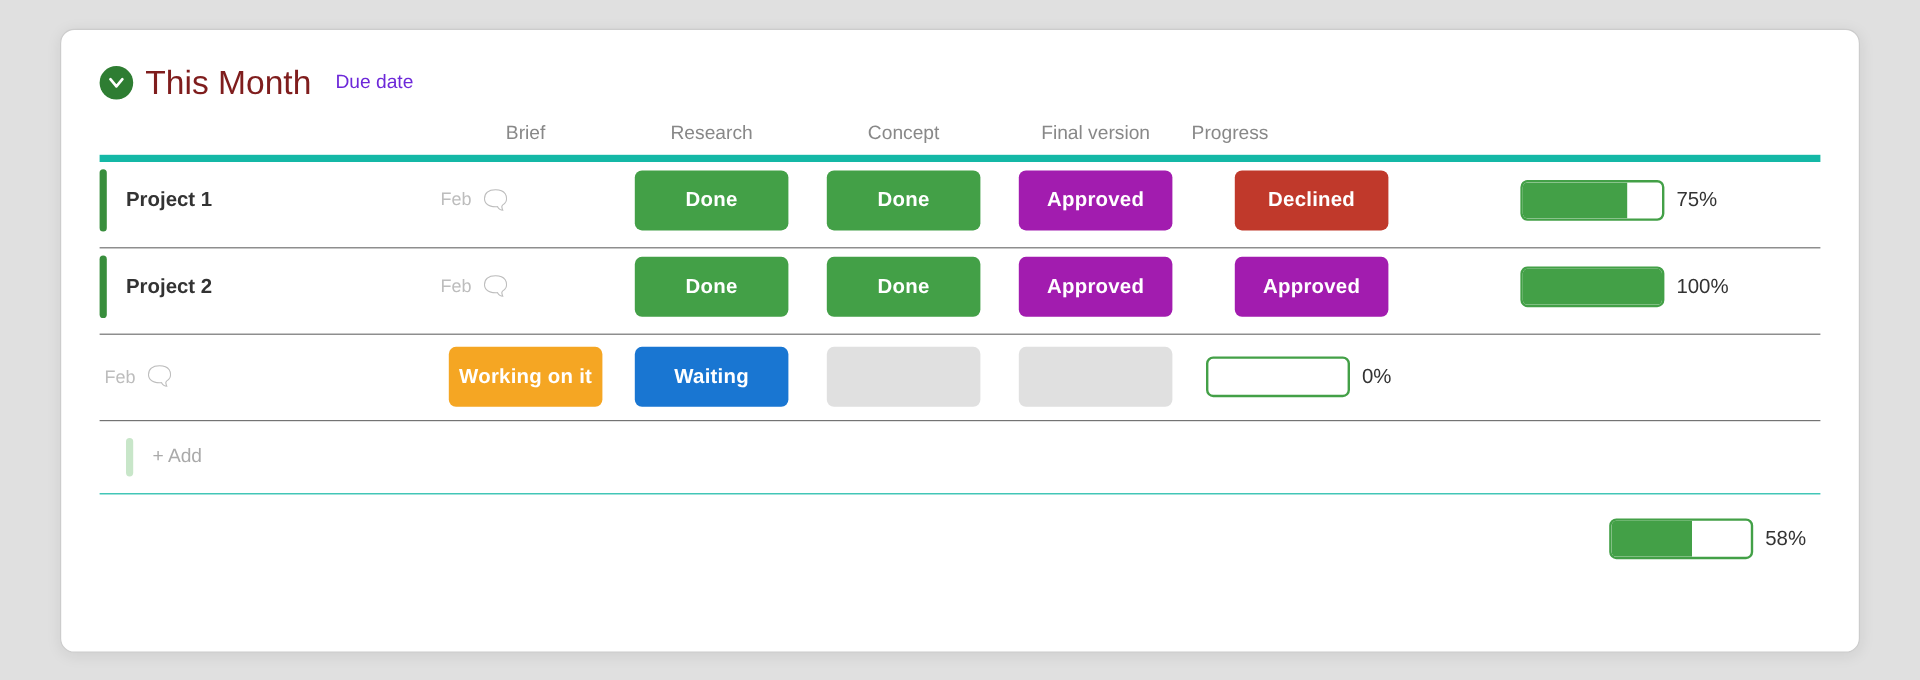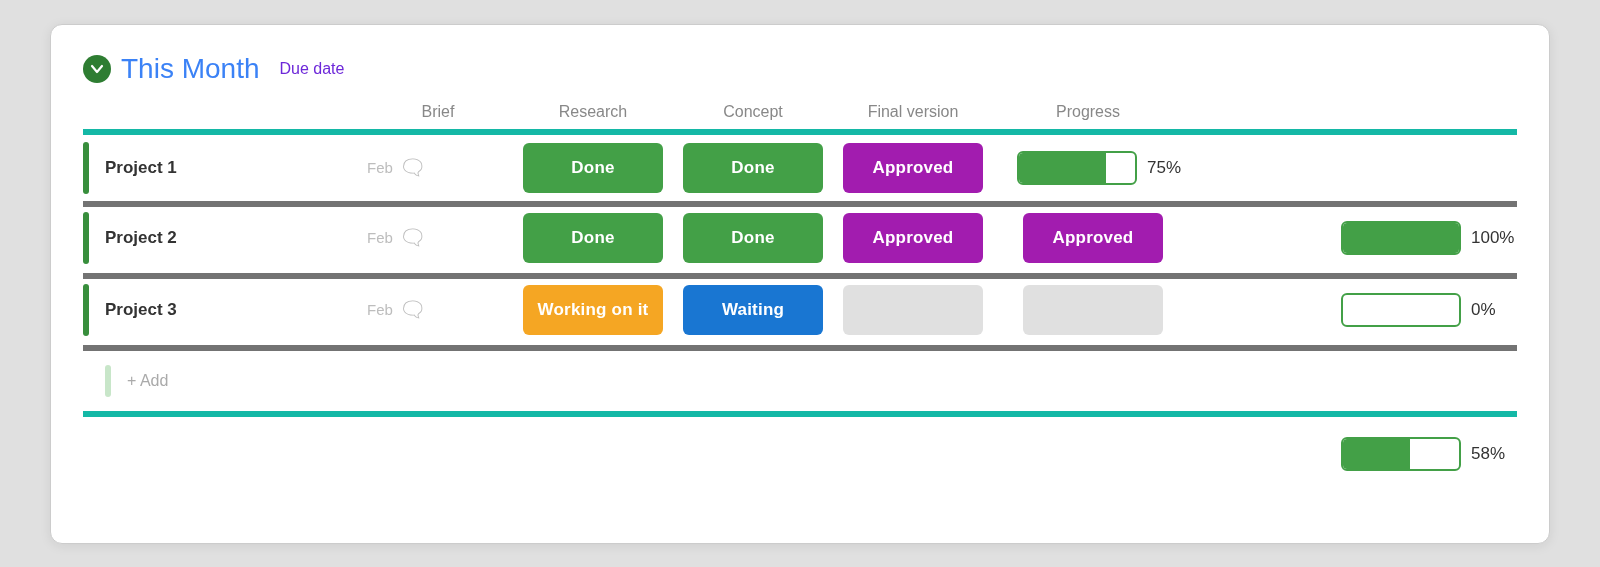--- a/index.html
+++ b/index.html
@@ -33,47 +33,47 @@
       border-radius: 50%;
       display: flex;
       align-items: center;
       justify-content: center;
       flex-shrink: 0;
     }
     .chevron-icon svg { display: block; }
     .header-title {
       font-size: 28px;
       font-weight: 500;
-      color: #3b82f6;
+      color: #7f1d1d;
     }
     .header-due {
       font-size: 16px;
       color: #6d28d9;
       margin-left: 10px;
     }
     .col-headers {
       display: grid;
       grid-template-columns: 280px 150px 160px 160px 160px 200px 1fr;
       padding: 0 0 8px 0;
       border-bottom: 6px solid #14b8a6;
     }
     .col-header {
       text-align: center;
       font-size: 16px;
       color: #888;
       font-weight: 400;
     }
     .col-header:first-child { text-align: left; padding-left: 8px; }
-    .col-header.progress-col { text-align: center; padding-right: 10px; }
+    .col-header.progress-col { text-align: left; padding-right: 10px; }
 
     .project-row {
       display: grid;
       grid-template-columns: 280px 150px 160px 160px 160px 200px 1fr;
       align-items: center;
-      border-bottom: 6px solid #737373;
+      border-bottom: 1px solid #737373;
       min-height: 72px;
     }
     .project-name-cell {
       display: flex;
       align-items: center;
       gap: 0;
       padding-left: 0;
       position: relative;
     }
     .green-bar {
@@ -101,21 +101,21 @@
       color: #bdbdbd;
       font-size: 22px;
     }
     .status-cell {
       display: flex;
       align-items: center;
       justify-content: center;
       padding: 4px 6px;
     }
     .status-badge {
-      width: 140px;
+      width: 128px;
       height: 50px;
       border-radius: 6px;
       display: flex;
       align-items: center;
       justify-content: center;
       font-size: 17px;
       font-weight: 600;
       color: #fff;
       letter-spacing: 0.2px;
     }
@@ -123,21 +123,21 @@
     .badge-approved { background: #a21caf; }
     .badge-declined { background: #c0392b; }
     .badge-waiting { background: #1976d2; }
     .badge-working { background: #f5a623; }
     .badge-empty { background: #e0e0e0; }
 
     .progress-cell {
       display: flex;
       align-items: center;
       gap: 10px;
-      justify-content: flex-end;
+      justify-content: center;
       padding-right: 0;
     }
     .progress-bar-outer {
       width: 120px;
       height: 34px;
       border: 2.5px solid #43a047;
       border-radius: 6px;
       background: #fff;
       overflow: hidden;
       position: relative;
@@ -154,21 +154,21 @@
       color: #333;
       min-width: 46px;
       text-align: left;
     }
 
     .add-row {
       display: flex;
       align-items: center;
       padding: 14px 0 14px 22px;
       gap: 0;
-      border-bottom: 6px solid #14b8a6;
+      border-bottom: 1px solid #14b8a6;
     }
     .add-row-bar {
       width: 6px;
       height: 32px;
       background: #c8e6c9;
       border-radius: 3px;
       margin-right: 16px;
     }
     .add-row-label {
       font-size: 16px;
@@ -222,20 +222,23 @@
   </div>
         <div class="status-cell">
           <div class="status-badge badge-green">Done</div>
         </div>
         <div class="status-cell">
           <div class="status-badge badge-green">Done</div>
         </div>
         <div class="status-cell">
           <div class="status-badge badge-approved">Approved</div>
         </div>
+        <div class="status-cell">
+          <div class="status-badge badge-declined">Declined</div>
+        </div>
         <div class="progress-cell">
           <div class="progress-bar-outer">
             <div class="progress-bar-inner" style="width: 75%;"></div>
           </div>
           <span class="progress-label">75%</span>
         </div>
         <div></div>
       </div>
       <div class="project-row">
         <div class="project-name-cell">
@@ -260,24 +263,20 @@
         </div>
         <div class="progress-cell">
           <div class="progress-bar-outer">
             <div class="progress-bar-inner" style="width: 100%;"></div>
           </div>
           <span class="progress-label">100%</span>
         </div>
         <div></div>
       </div>
       <div class="project-row">
-        <div class="project-name-cell">
-    <div class="green-bar"></div>
-    <span class="project-name">Project 3</span>
-  </div>
         <div class="due-date-cell">
     <span>Feb</span>
     <span class="comment-icon">🗨</span>
   </div>
         <div class="status-cell">
           <div class="status-badge badge-working">Working on it</div>
         </div>
         <div class="status-cell">
           <div class="status-badge badge-waiting">Waiting</div>
         </div>

